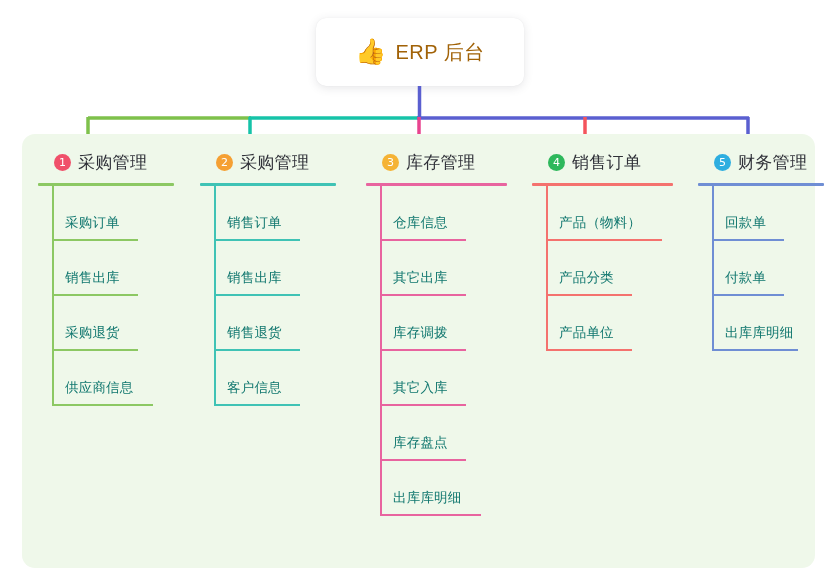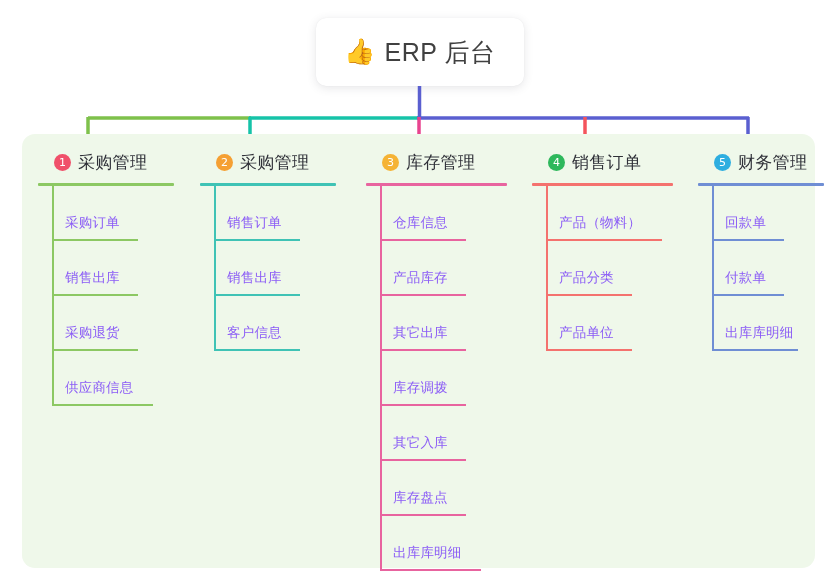--- a/index.html
+++ b/index.html
@@ -32,22 +32,22 @@
     gap: 9px;
     box-sizing: border-box;
   }
   #root-card .thumb {
     font-size: 25px;
     line-height: 1;
     display: inline-block;
     transform: translateY(-1px);
   }
   #root-card .root-title {
-    font-size: 25px;
-    color: #404040;
+    font-size: 20px;
+    color: #a16207;
     letter-spacing: 0.5px;
     white-space: nowrap;
   }
 
   
   #connector-svg {
     position: absolute;
     left: 0;
     top: 0;
     width: 839px;
@@ -111,21 +111,21 @@
   .item {
     position: relative;
     height: 55px;
     box-sizing: border-box;
   }
   .item-label {
     position: absolute;
     left: 27px;
     bottom: 9px;
     font-size: 13.5px;
-    color: #8b5cf6;
+    color: #0f766e;
     white-space: nowrap;
     letter-spacing: 0.2px;
   }
   .item-rule {
     position: absolute;
     left: 14px;
     bottom: 0;
     height: 1.6px;
   }
   .item-stem {
@@ -200,40 +200,40 @@
           <div class="item-label">销售订单</div>
           <div class="item-rule" style="background: rgb(63, 195, 181); width: 86px;"></div>
         </div>
         <div class="item">
           <div class="item-stem" style="background: rgb(63, 195, 181);"></div>
           <div class="item-label">销售出库</div>
           <div class="item-rule" style="background: rgb(63, 195, 181); width: 86px;"></div>
         </div>
         <div class="item">
           <div class="item-stem" style="background: rgb(63, 195, 181);"></div>
+          <div class="item-label">销售退货</div>
+          <div class="item-rule" style="background: rgb(63, 195, 181); width: 86px;"></div>
+        </div>
+        <div class="item">
+          <div class="item-stem" style="background: rgb(63, 195, 181);"></div>
           <div class="item-label">客户信息</div>
           <div class="item-rule" style="background: rgb(63, 195, 181); width: 86px;"></div>
         </div>
       </div>
     </div>
     <div class="column" style="left: 366px; top: 146px; width: 165px;">
       <div class="col-head">
         <span class="badge" style="background: rgb(245, 179, 53);">3</span>
         <span class="col-title">库存管理</span>
       </div>
       <div class="head-rule" style="background: rgb(232, 100, 159); width: 141px; margin-left: 0px;"></div>
       <div class="items">
         <div class="item">
           <div class="item-stem" style="background: rgb(232, 100, 159);"></div>
           <div class="item-label">仓库信息</div>
-          <div class="item-rule" style="background: rgb(232, 100, 159); width: 86px;"></div>
-        </div>
-        <div class="item">
-          <div class="item-stem" style="background: rgb(232, 100, 159);"></div>
-          <div class="item-label">产品库存</div>
           <div class="item-rule" style="background: rgb(232, 100, 159); width: 86px;"></div>
         </div>
         <div class="item">
           <div class="item-stem" style="background: rgb(232, 100, 159);"></div>
           <div class="item-label">其它出库</div>
           <div class="item-rule" style="background: rgb(232, 100, 159); width: 86px;"></div>
         </div>
         <div class="item">
           <div class="item-stem" style="background: rgb(232, 100, 159);"></div>
           <div class="item-label">库存调拨</div>

